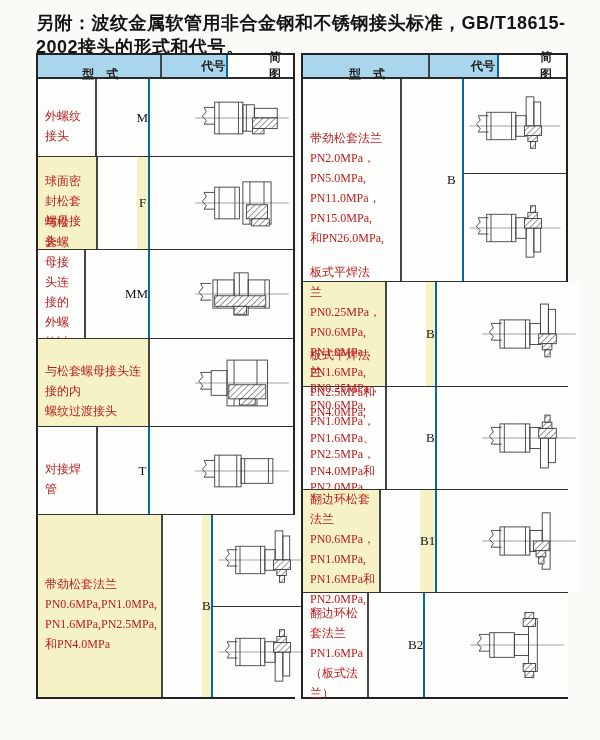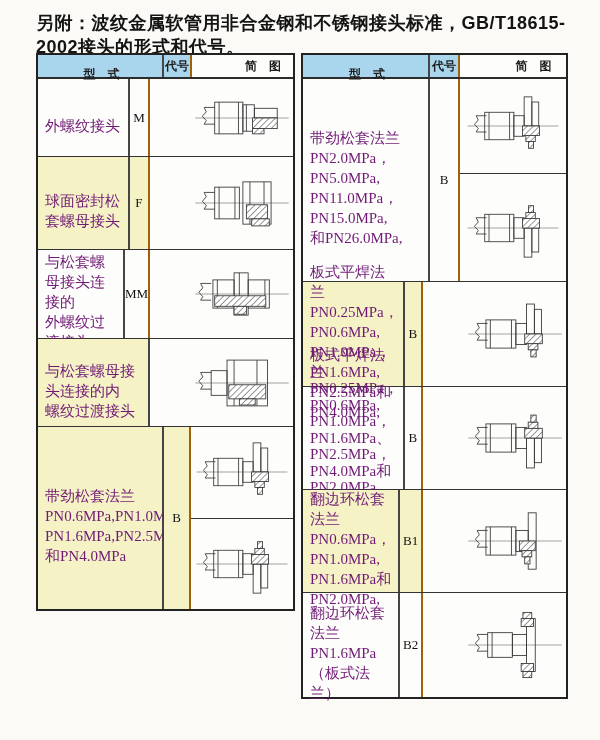--- a/index.html
+++ b/index.html
@@ -21,28 +21,28 @@
   #lt{left:36px;width:259px;}
   #rt{left:301px;width:267px;}
   .thead{display:flex;height:24px;background:#a9d6ed;border-bottom:2px solid #2c2c2c;}
   .thead .hcell{
     display:flex;align-items:center;justify-content:center;
     font-size:12px;font-weight:bold;color:#1c1c1c;
   }
   .row{display:flex;border-bottom:1px solid #333;background:#fdfdfc;}
   .row:last-child{border-bottom:none;}
   .c-type{width:126px;border-right:2px solid #454545;display:flex;align-items:center;padding:16px 4px 0 7px;}
-  .c-code{width:28px;border-right:2px solid #a16207;display:flex;align-items:center;justify-content:center;}
+  .c-code{width:28px;border-right:2px solid #0369a1;display:flex;align-items:center;justify-content:center;margin-left:39px;}
   .c-sketch{flex:1;display:flex;align-items:center;justify-content:center;background:#fdfdfc;padding-left:41px;}
   #rt .c-type{width:127px;}
   #rt .c-code{width:30px;}
   .hl .c-type,.hl .c-code{background:#f5f2c6;}
   .type-text{
-    font-family:"Liberation Serif",serif;font-size:15px;line-height:20px;
-    color:#701a75;white-space:pre-line;
+    font-family:"Liberation Serif",serif;font-size:12px;line-height:20px;
+    color:#b91c1c;white-space:pre-line;
   }
   .type-text.tight{line-height:16.5px;}
   .code-text{font-family:"Liberation Serif",serif;font-size:13px;color:#111;}
   .split{flex-direction:column;align-items:stretch;padding:0;}
   .sub{flex:1;display:flex;align-items:center;justify-content:center;}
   .sub.divided{border-bottom:1px solid #333;}
   svg.diag{width:102px;height:74px;}
   .sub svg.diag{height:72px;}
 </style>
 </head>
@@ -148,20 +148,40 @@
           <rect x="20" y="28" width="18" height="28" fill="none" stroke="#3a3a3a" stroke-width="1"></rect>
           <rect x="38" y="16" width="46" height="52" fill="none" stroke="#3a3a3a" stroke-width="1"></rect>
           <line x1="46" y1="16" x2="46" y2="68" stroke="#3a3a3a" stroke-width="1"></line>
           <line x1="72" y1="16" x2="72" y2="68" stroke="#3a3a3a" stroke-width="1"></line>
           <rect x="40" y="44" width="42" height="16" fill="url(#hatchp)" stroke="#3a3a3a" stroke-width="1"></rect>
           <rect x="52" y="60" width="18" height="7" fill="url(#hatchp)" stroke="#3a3a3a" stroke-width="1"></rect>
         </svg>
       </div>
   </div>
 
+  <div class="row" style="height:88px">
+    <div class="c-type">
+        <span class="type-text">对接焊管</span>
+      </div>
+    <div class="c-code">
+        <span class="code-text">T</span>
+      </div>
+    <div class="c-sketch">
+        <svg class="diag" viewBox="0 0 110 84">
+          <line x1="2" y1="42" x2="108" y2="42" stroke="#7a7a7a" stroke-width="0.8"></line>
+          <path d="M 24,30 H 12 l2.5,5 -4.5,5 4.5,5 -2.5,4 H 24" fill="none" stroke="#3a3a3a" stroke-width="1"></path>
+          <rect x="24" y="24" width="30" height="36" fill="none" stroke="#3a3a3a" stroke-width="1"></rect>
+          <line x1="29" y1="24" x2="29" y2="60" stroke="#3a3a3a" stroke-width="1"></line>
+          <line x1="49" y1="24" x2="49" y2="60" stroke="#3a3a3a" stroke-width="1"></line>
+          <rect x="54" y="28" width="36" height="28" fill="none" stroke="#3a3a3a" stroke-width="1"></rect>
+          <line x1="58" y1="28" x2="58" y2="56" stroke="#3a3a3a" stroke-width="1"></line>
+          <line x1="85" y1="28" x2="85" y2="56" stroke="#3a3a3a" stroke-width="1"></line>
+        </svg>
+      </div>
+  </div>
 
   <div class="row hl" style="height:182px">
     <div class="c-type">
         <span class="type-text">带劲松套法兰
 PN0.6MPa,PN1.0MPa,
 PN1.6MPa,PN2.5MPa,
 和PN4.0MPa</span>
       </div>
     <div class="c-code">
         <span class="code-text">B</span>

